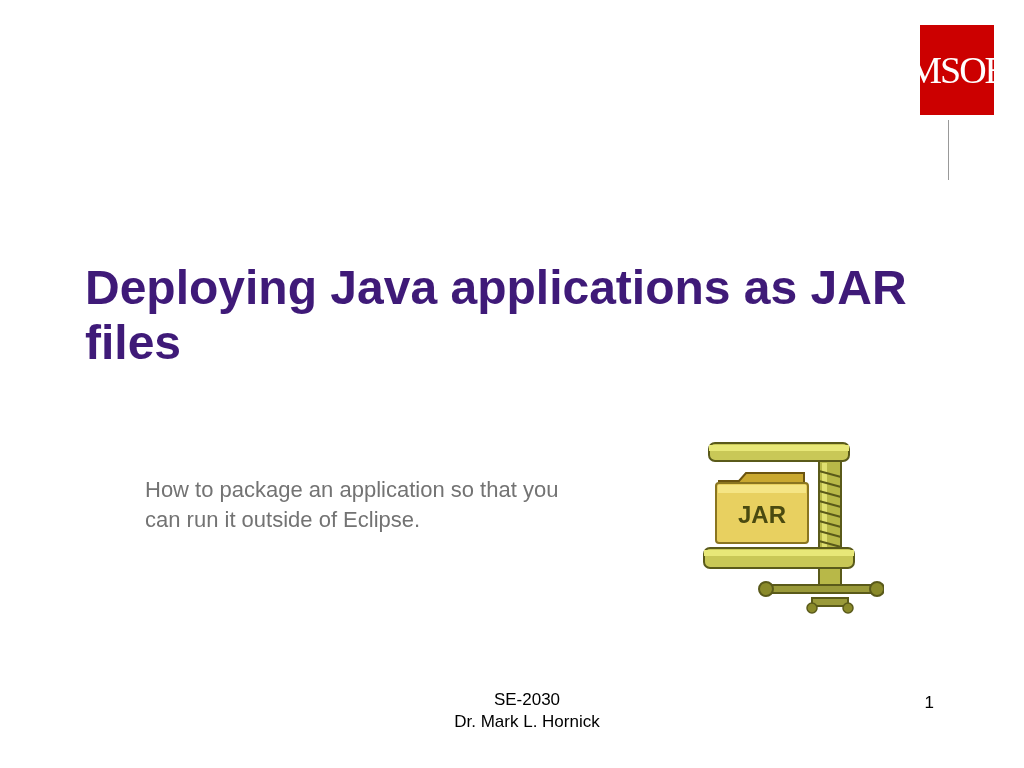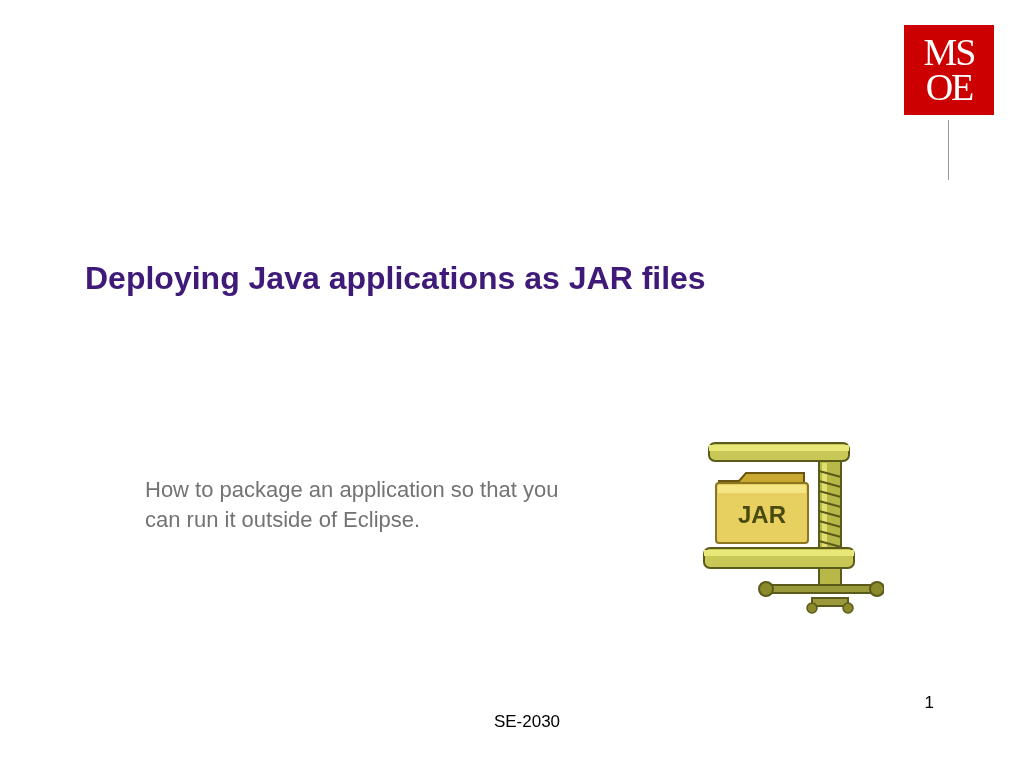--- a/index.html
+++ b/index.html
@@ -17,25 +17,24 @@
     }
     .logo-container {
       position: absolute;
       top: 25px;
       right: 30px;
       display: flex;
       flex-direction: column;
       align-items: flex-end;
     }
     .logo {
-      width: 90px;
+      width: 74px;
       height: 90px;
       background: #cc0000;
       display: flex;
-      flex-direction: column;
       justify-content: center;
       align-items: center;
       padding: 6px;
     }
     .logo-text {
       font-family: Georgia, 'Times New Roman', serif;
       color: white;
       font-size: 38px;
       font-weight: normal;
       line-height: 0.92;
@@ -47,21 +46,21 @@
       top: 120px;
       width: 1px;
       height: 60px;
       background: #999;
     }
     .title {
       position: absolute;
       top: 260px;
       left: 85px;
       right: 60px;
-      font-size: 32px;
+      font-size: 48px;
       font-weight: bold;
       color: #3f1a78;
       line-height: 1.15;
     }
     .subtitle {
       position: absolute;
       top: 475px;
       left: 145px;
       width: 420px;
       font-size: 22px;
@@ -149,15 +148,16 @@
 
     <rect x="148" y="165" width="36" height="8" fill="#9a9a3a" stroke="#5a5a1a" stroke-width="2"></rect>
     <circle cx="148" cy="175" r="5" fill="#8a8a2a" stroke="#5a5a1a" stroke-width="1.5"></circle>
     <circle cx="184" cy="175" r="5" fill="#8a8a2a" stroke="#5a5a1a" stroke-width="1.5"></circle>
   </svg>
 </div>
 
 <div class="footer">
   <div class="footer-center">
     <div>SE-2030</div>
+    <div>Dr. Mark L. Hornick</div>
   </div>
 </div>
 <div class="footer-page">1</div>
 
 </body></html>

